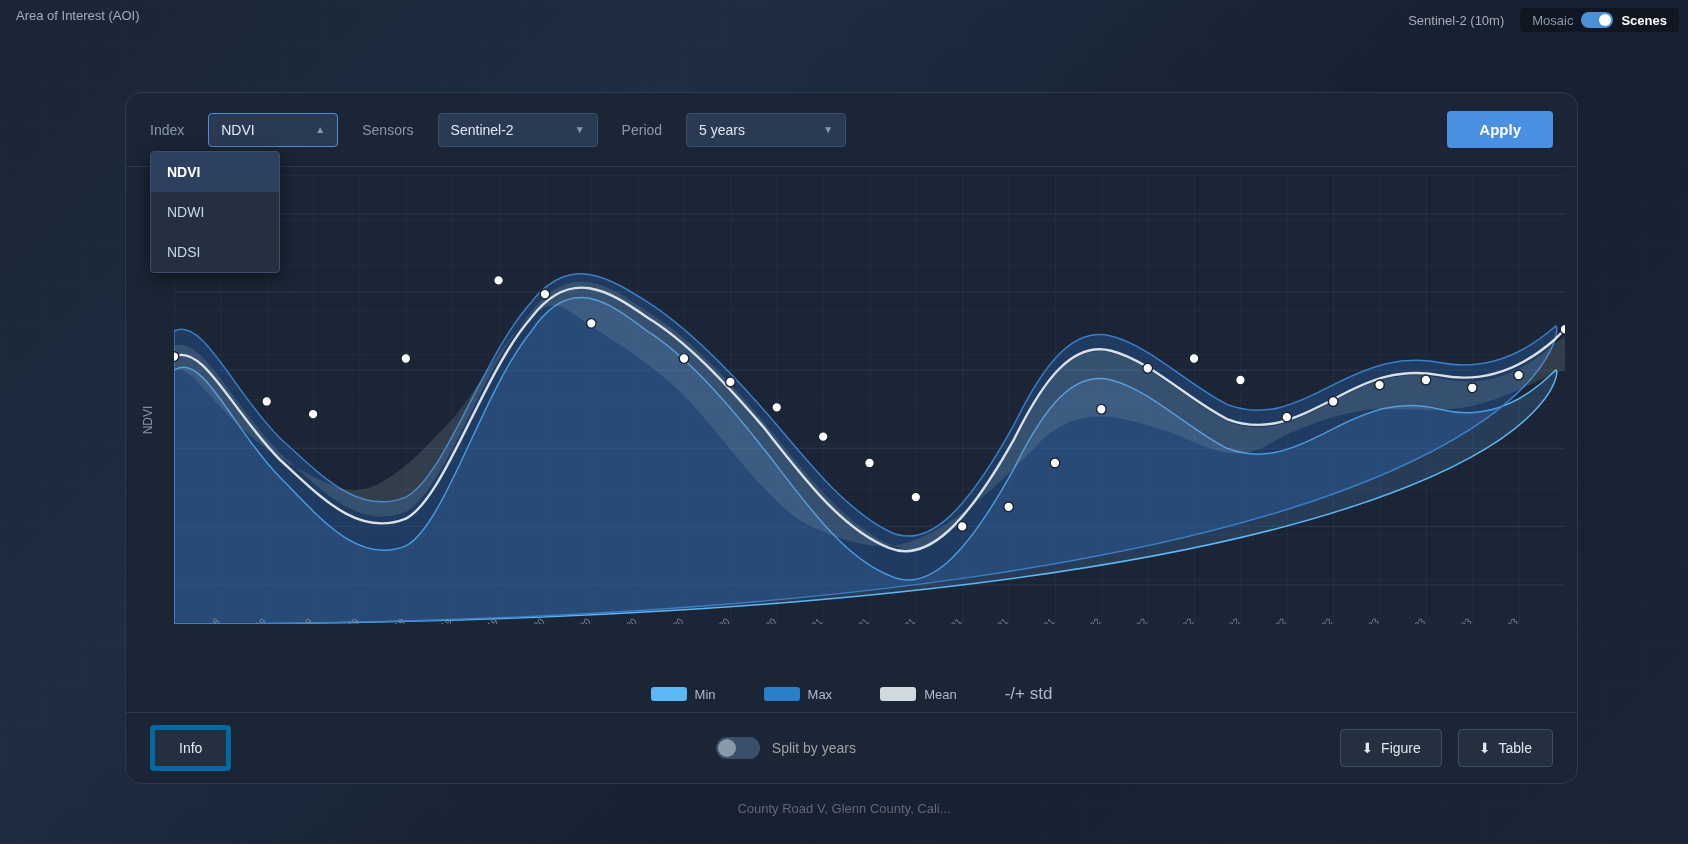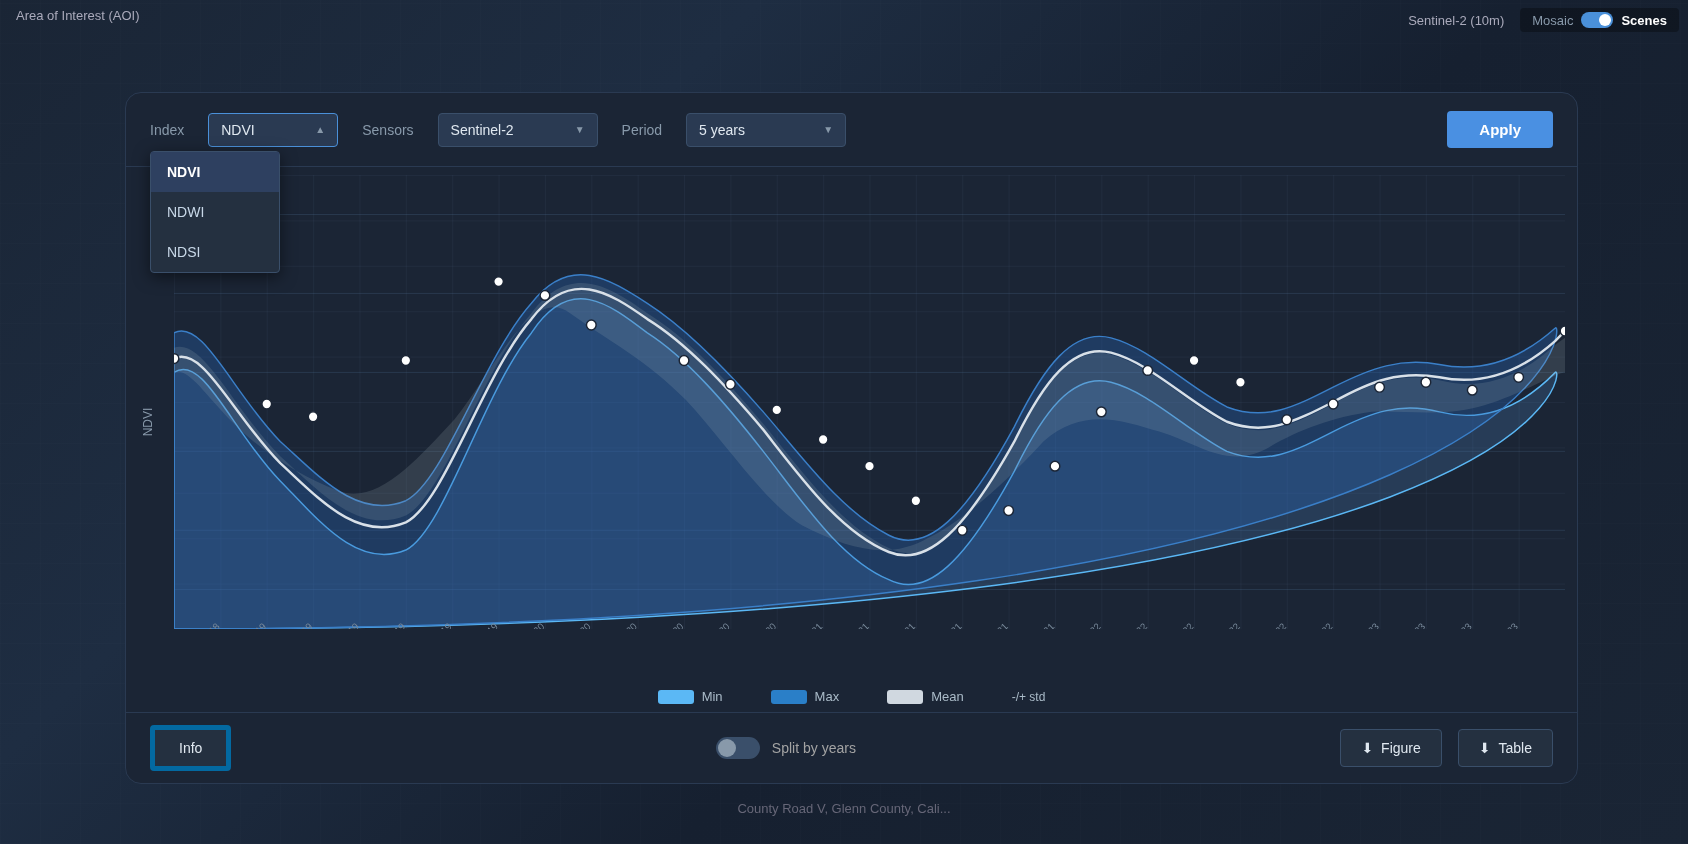--- a/index.html
+++ b/index.html
@@ -217,21 +217,21 @@
       height: 14px;
       border-radius: 3px;
     }
 
     .legend-swatch-min { background: #5bb8f5; }
     .legend-swatch-max { background: #2a7fc8; }
     .legend-swatch-mean { background: #d0d8e0; }
 
     .legend-std {
       color: #aabbc8;
-      font-size: 12px;
+      font-size: 17px;
     }
 
     
     .footer {
       display: flex;
       align-items: center;
       padding: 12px 24px;
       border-top: 1px solid #2a3a52;
       gap: 16px;
     }

